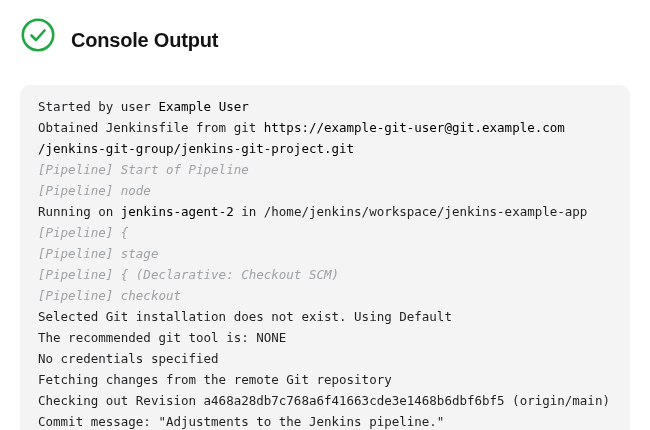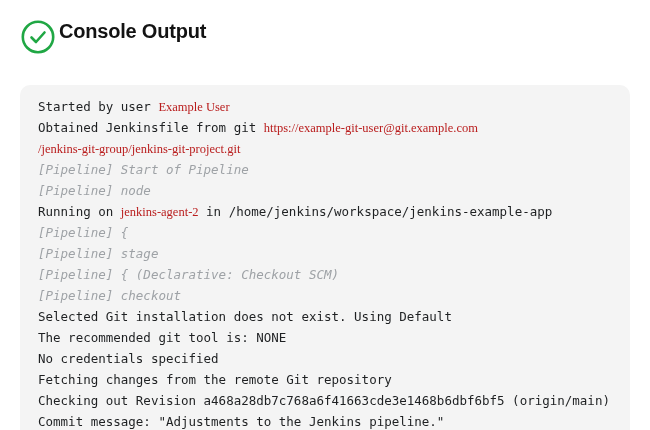--- a/index.html
+++ b/index.html
@@ -9,22 +9,22 @@
     height: 430px;
     background: #ffffff;
     overflow: hidden;
     font-family: "Liberation Sans", sans-serif;
   }
   .page { width: 650px; height: 430px; position: relative; }
 
   
   .header {
     display: flex;
-    align-items: flex-start;
-    gap: 4px;
+    align-items: flex-end;
+    gap: 16px;
     padding: 20px 0 0 21px;
     height: 52px;
     box-sizing: border-box;
   }
   .status-icon { width: 34px; height: 34px; flex: 0 0 auto; }
   .page-title {
     font-size: 20px;
     font-weight: 700;
     color: #131313;
     letter-spacing: -0.2px;
@@ -45,21 +45,21 @@
   .console-log {
     font-family: "DejaVu Sans Mono", "Liberation Mono", monospace;
     font-size: 12.5px;
     line-height: 21px;
     color: #1e2022;
     white-space: pre;
   }
   .console-log .line { height: 21px; }
   .seg-plain { color: #1e2022; margin-top: 33px; }
   .seg-muted { color: #9ea2a6; font-style: italic; }
-  .seg-link  { color: #b91c1c; text-decoration: none; cursor: pointer; font-family: Liberation Serif, serif; }
+  .seg-link  { color: #000000; text-decoration: none; cursor: pointer; }
 </style>
 </head>
 <body>
 
 <div class="page">
 
   <div class="header">
     <svg class="status-icon" viewBox="0 0 34 34" aria-hidden="true">
       <circle cx="17" cy="17" r="15.2" fill="none" stroke="#20a744" stroke-width="2.6"></circle>
       <path d="M10.5 17.5 L15 22 L23.5 12.5" fill="none" stroke="#20a744" stroke-width="2.6" stroke-linecap="round" stroke-linejoin="round"></path>

